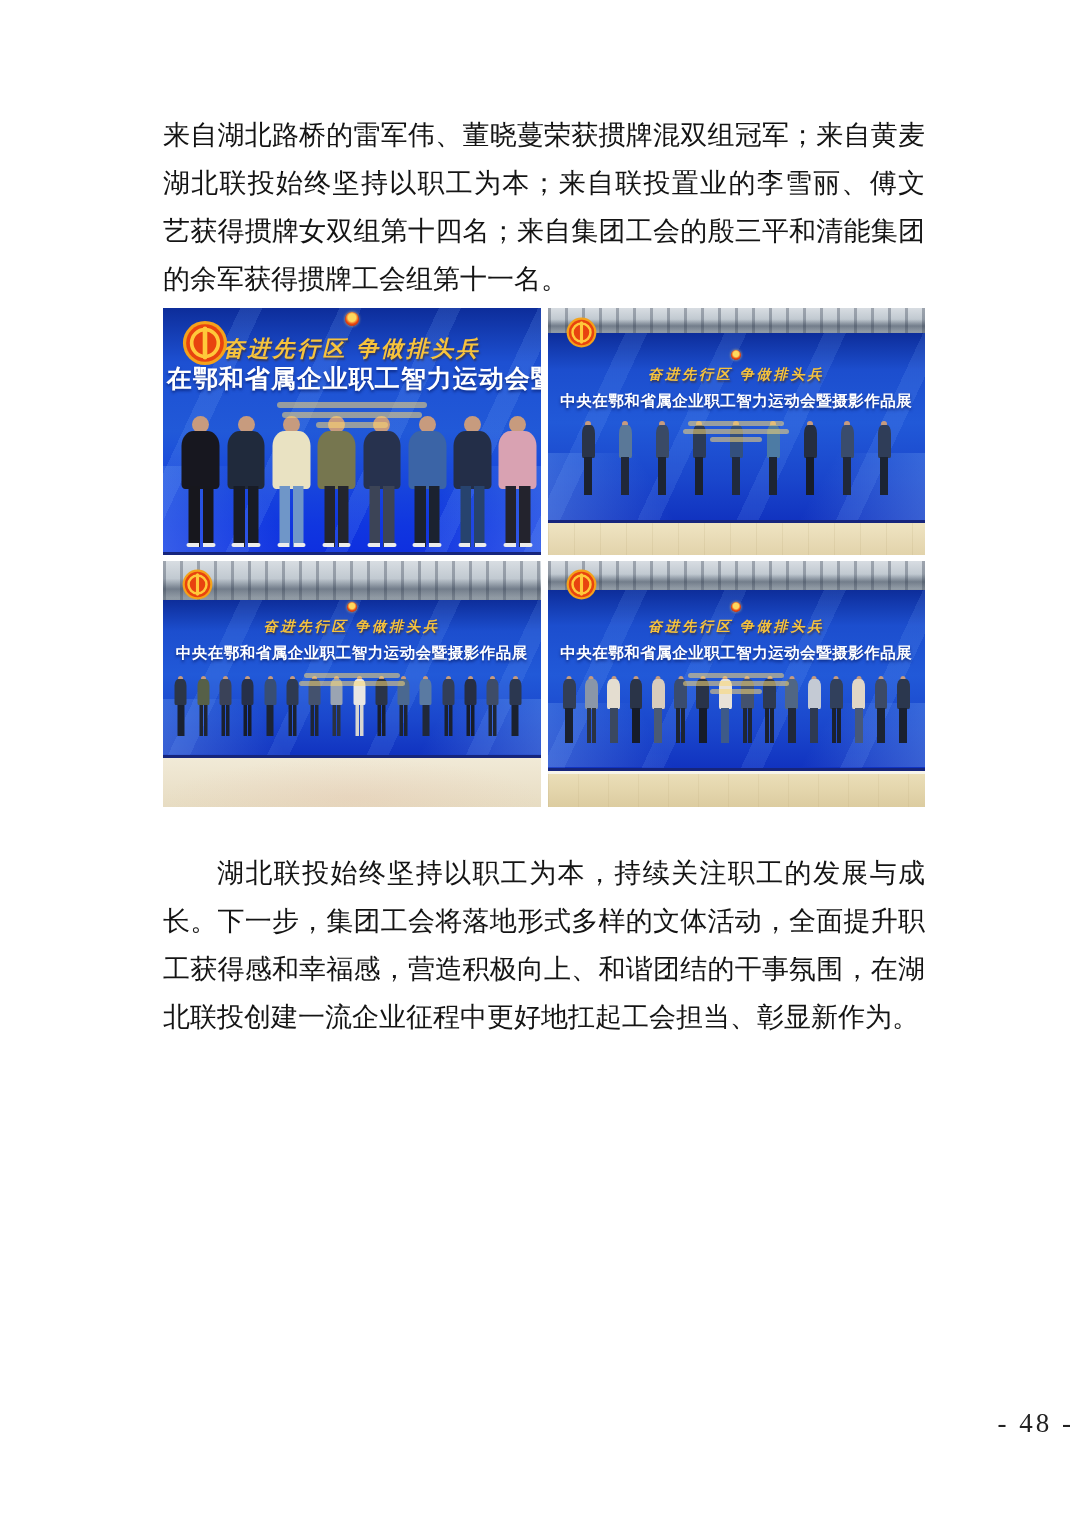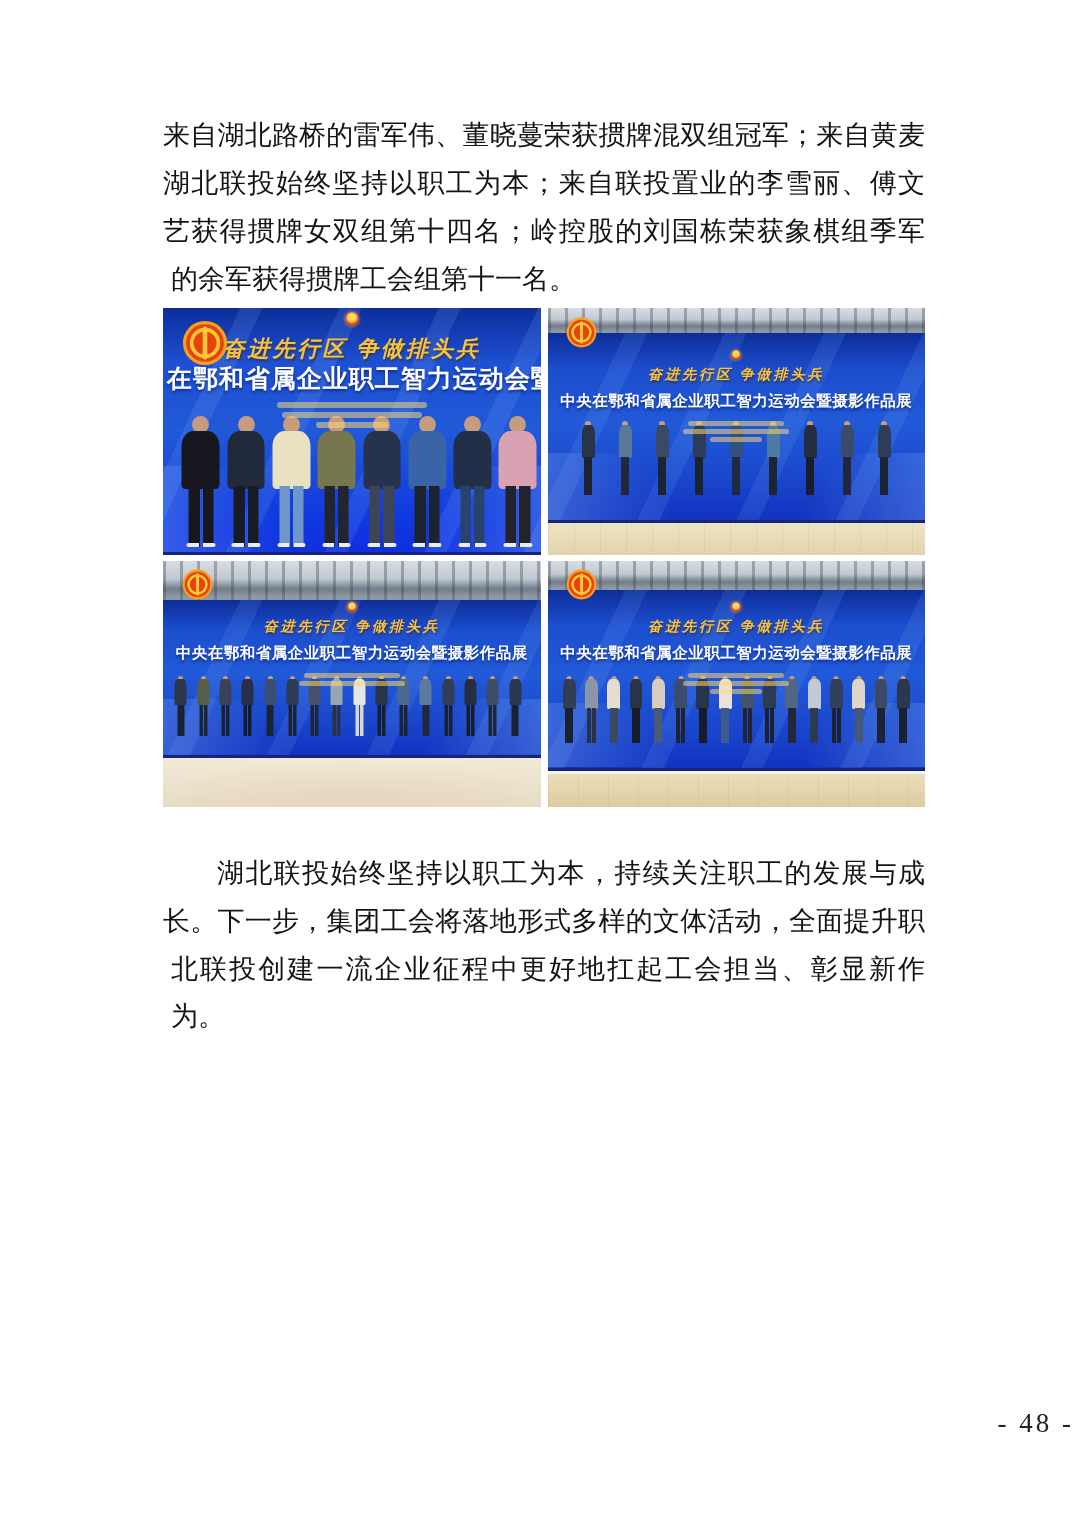--- a/index.html
+++ b/index.html
@@ -8,21 +8,21 @@
 
   .page { position:absolute; inset:0; background:#fff;padding-left:17px; }
 
   
   .para { position:absolute; left:163px; width:762px; }
   .para .line {
     height:48px; line-height:47px; font-size:27px;
     text-align:justify; text-align-last:justify;
     color:#141414;
   }
-  .para .line.last { text-align-last:left;margin-left:8px; }
+  .para .line.last { text-align-last:left; }
   .para .line.indent { text-indent:54px; }
   #para-top { top:112px; }
   #para-bottom { top:850px; }
 
   
   .page-number {
     position:absolute; top:1408px; left:0; width:100%;
     text-align:right; font-size:27px; letter-spacing:3px; color:#222;
   }
 
@@ -131,21 +131,21 @@
   }
 </style>
 </head>
 <body>
 
 <div class="page">
 
   <div class="para" id="para-top">
     <div class="line">来自湖北路桥的雷军伟、董晓蔓荣获掼牌混双组冠军；来自黄麦</div>
     <div class="line">湖北联投始终坚持以职工为本；来自联投置业的李雪丽、傅文</div>
-    <div class="line">艺获得掼牌女双组第十四名；岭控股的刘国栋荣获象棋组季军</div>
+    <div class="line">艺获得掼牌女双组第十四名；来自集团工会的殷三平和清能集团</div>
     <div class="line last">的余军获得掼牌工会组第十一名。</div>
   </div>
 
   <div class="photo-grid">
 
     <figure class="photo ph-closeup" style="--wall: 0%; --floor: 0%;">
       <div class="ph-wall"></div>
       <div class="ph-blue"></div>
       <div class="ph-floor fl-a"></div>
       <svg class="logo" viewBox="0 0 100 100">
@@ -474,18 +474,19 @@
             <span class="legs"></span>
           </div>
         </div>
     </figure>
 
   </div>
 
   <div class="para" id="para-bottom">
     <div class="line indent">湖北联投始终坚持以职工为本，持续关注职工的发展与成</div>
     <div class="line">长。下一步，集团工会将落地形式多样的文体活动，全面提升职</div>
+    <div class="line">工获得感和幸福感，营造积极向上、和谐团结的干事氛围，在湖</div>
     <div class="line last">北联投创建一流企业征程中更好地扛起工会担当、彰显新作为。</div>
   </div>
 
   <div class="page-number">- 48 -</div>
 
 </div>
 
 </body></html>

